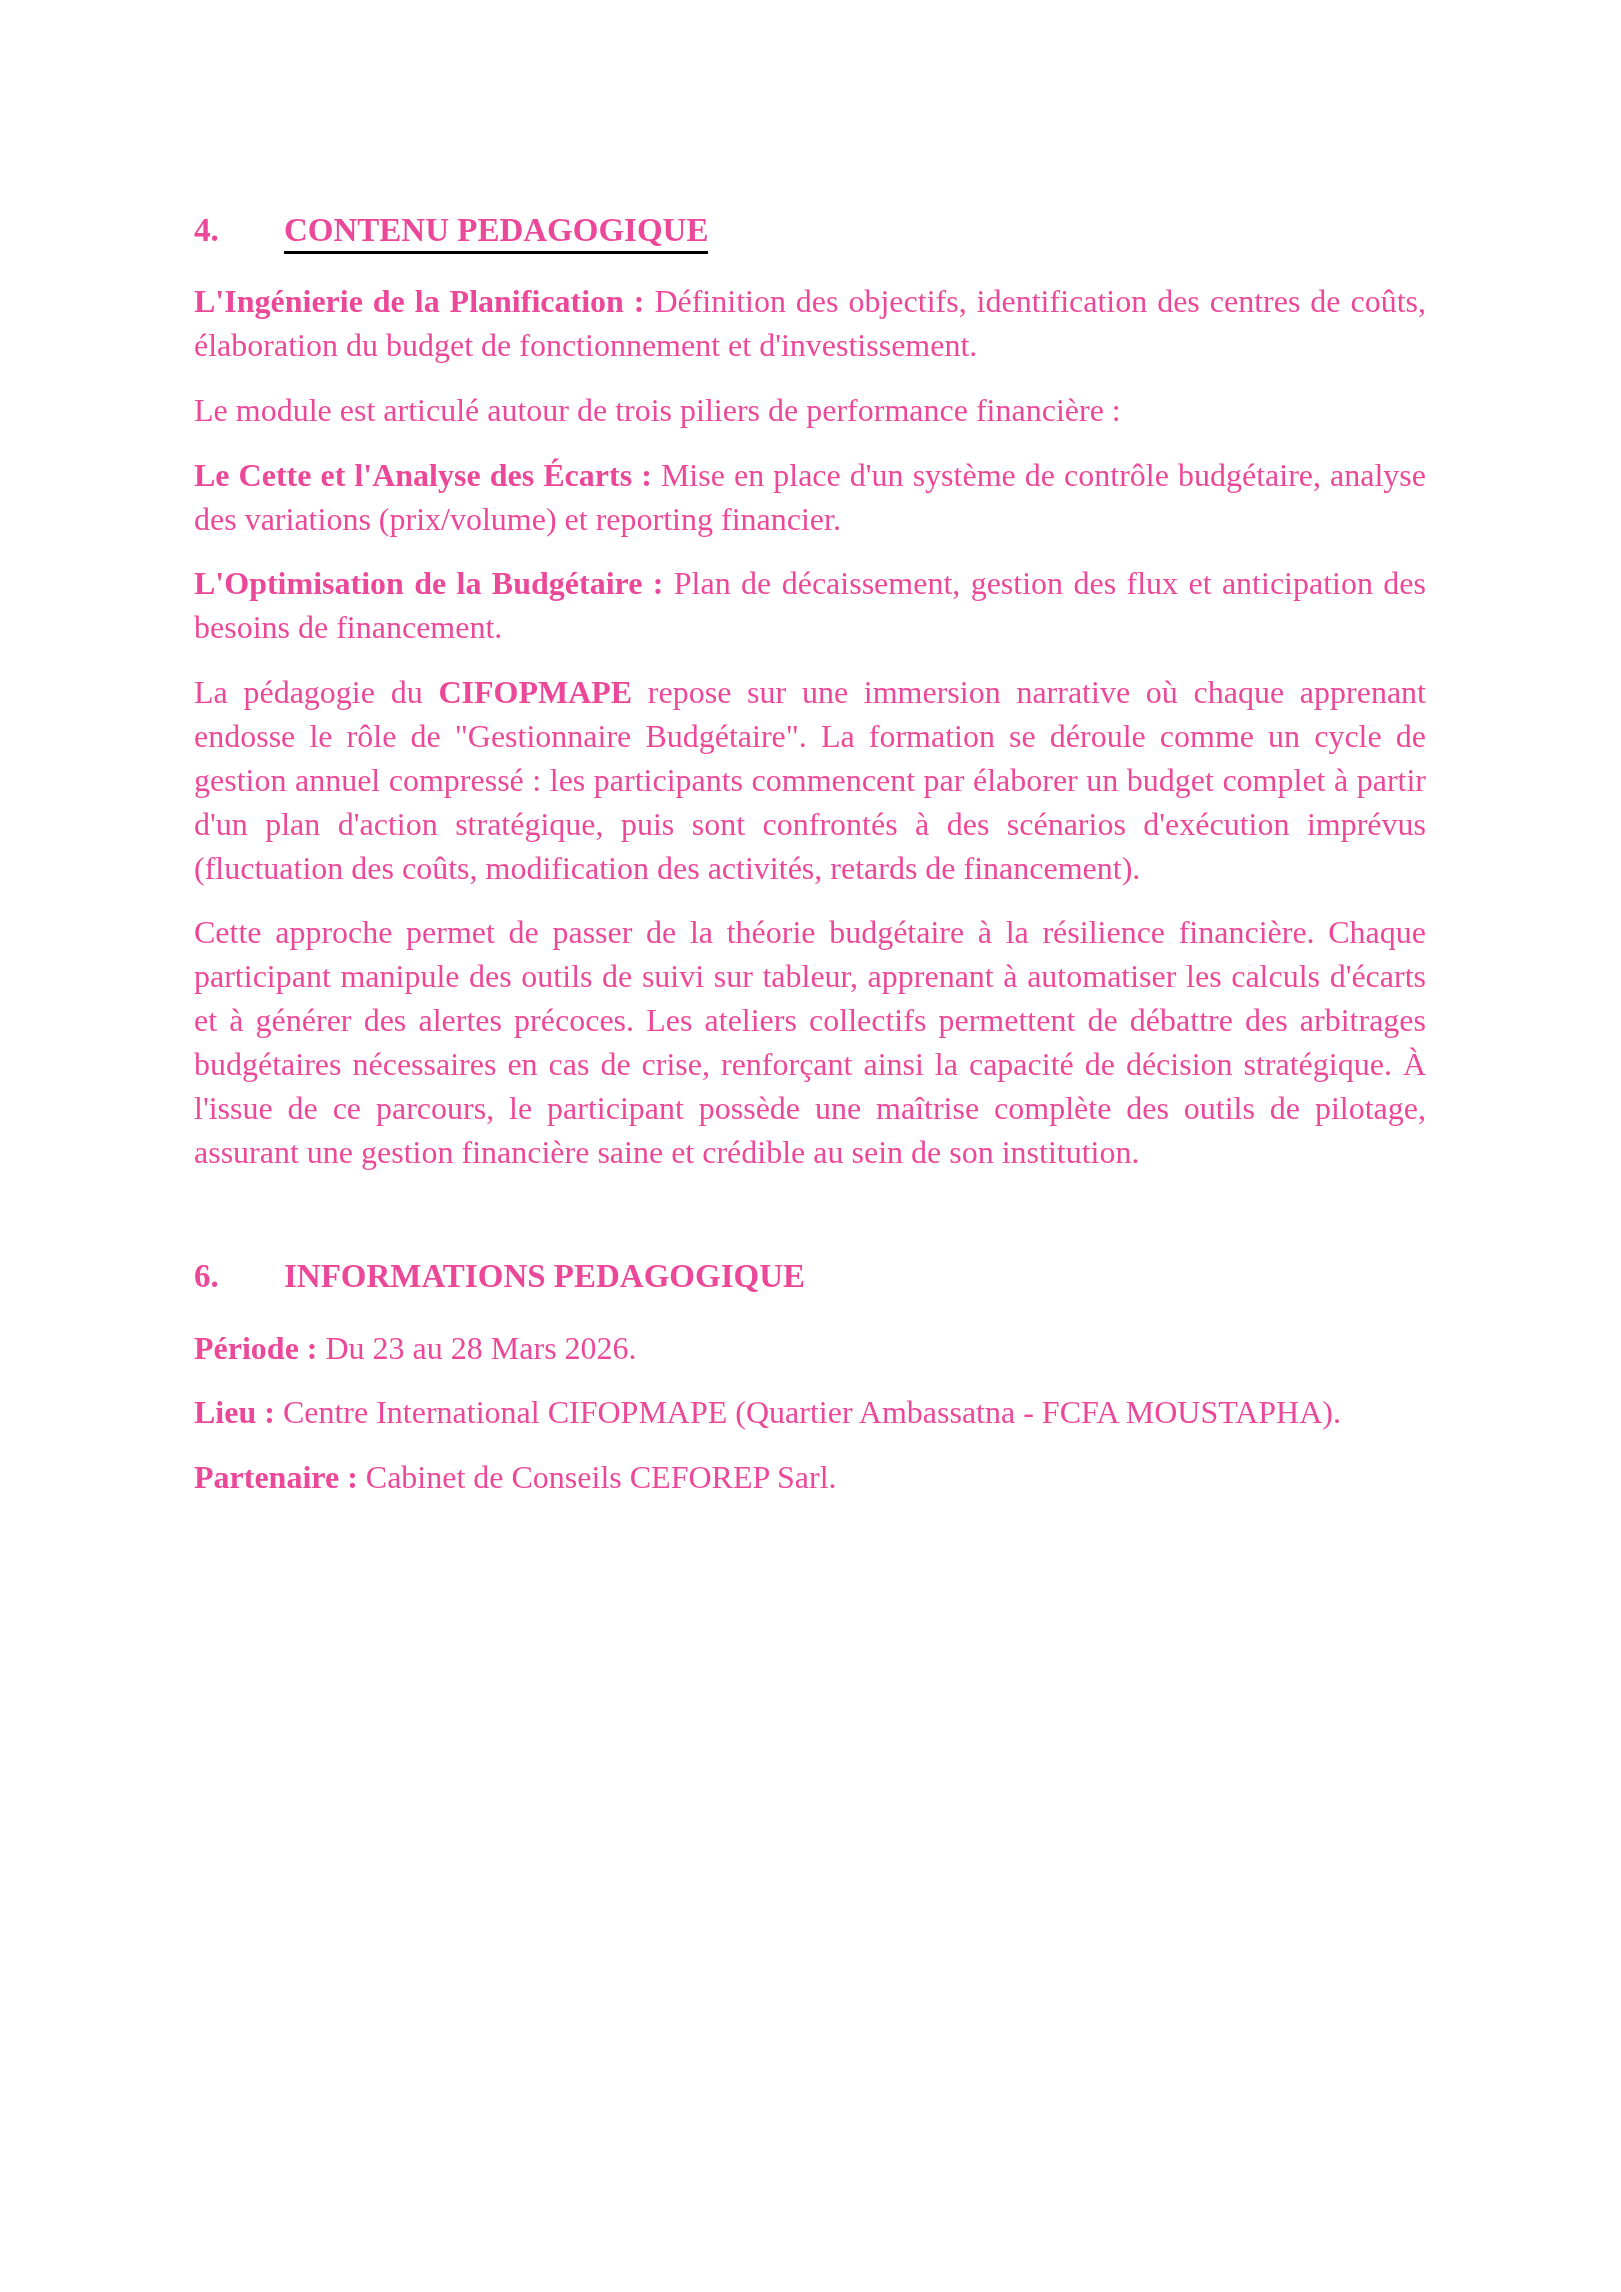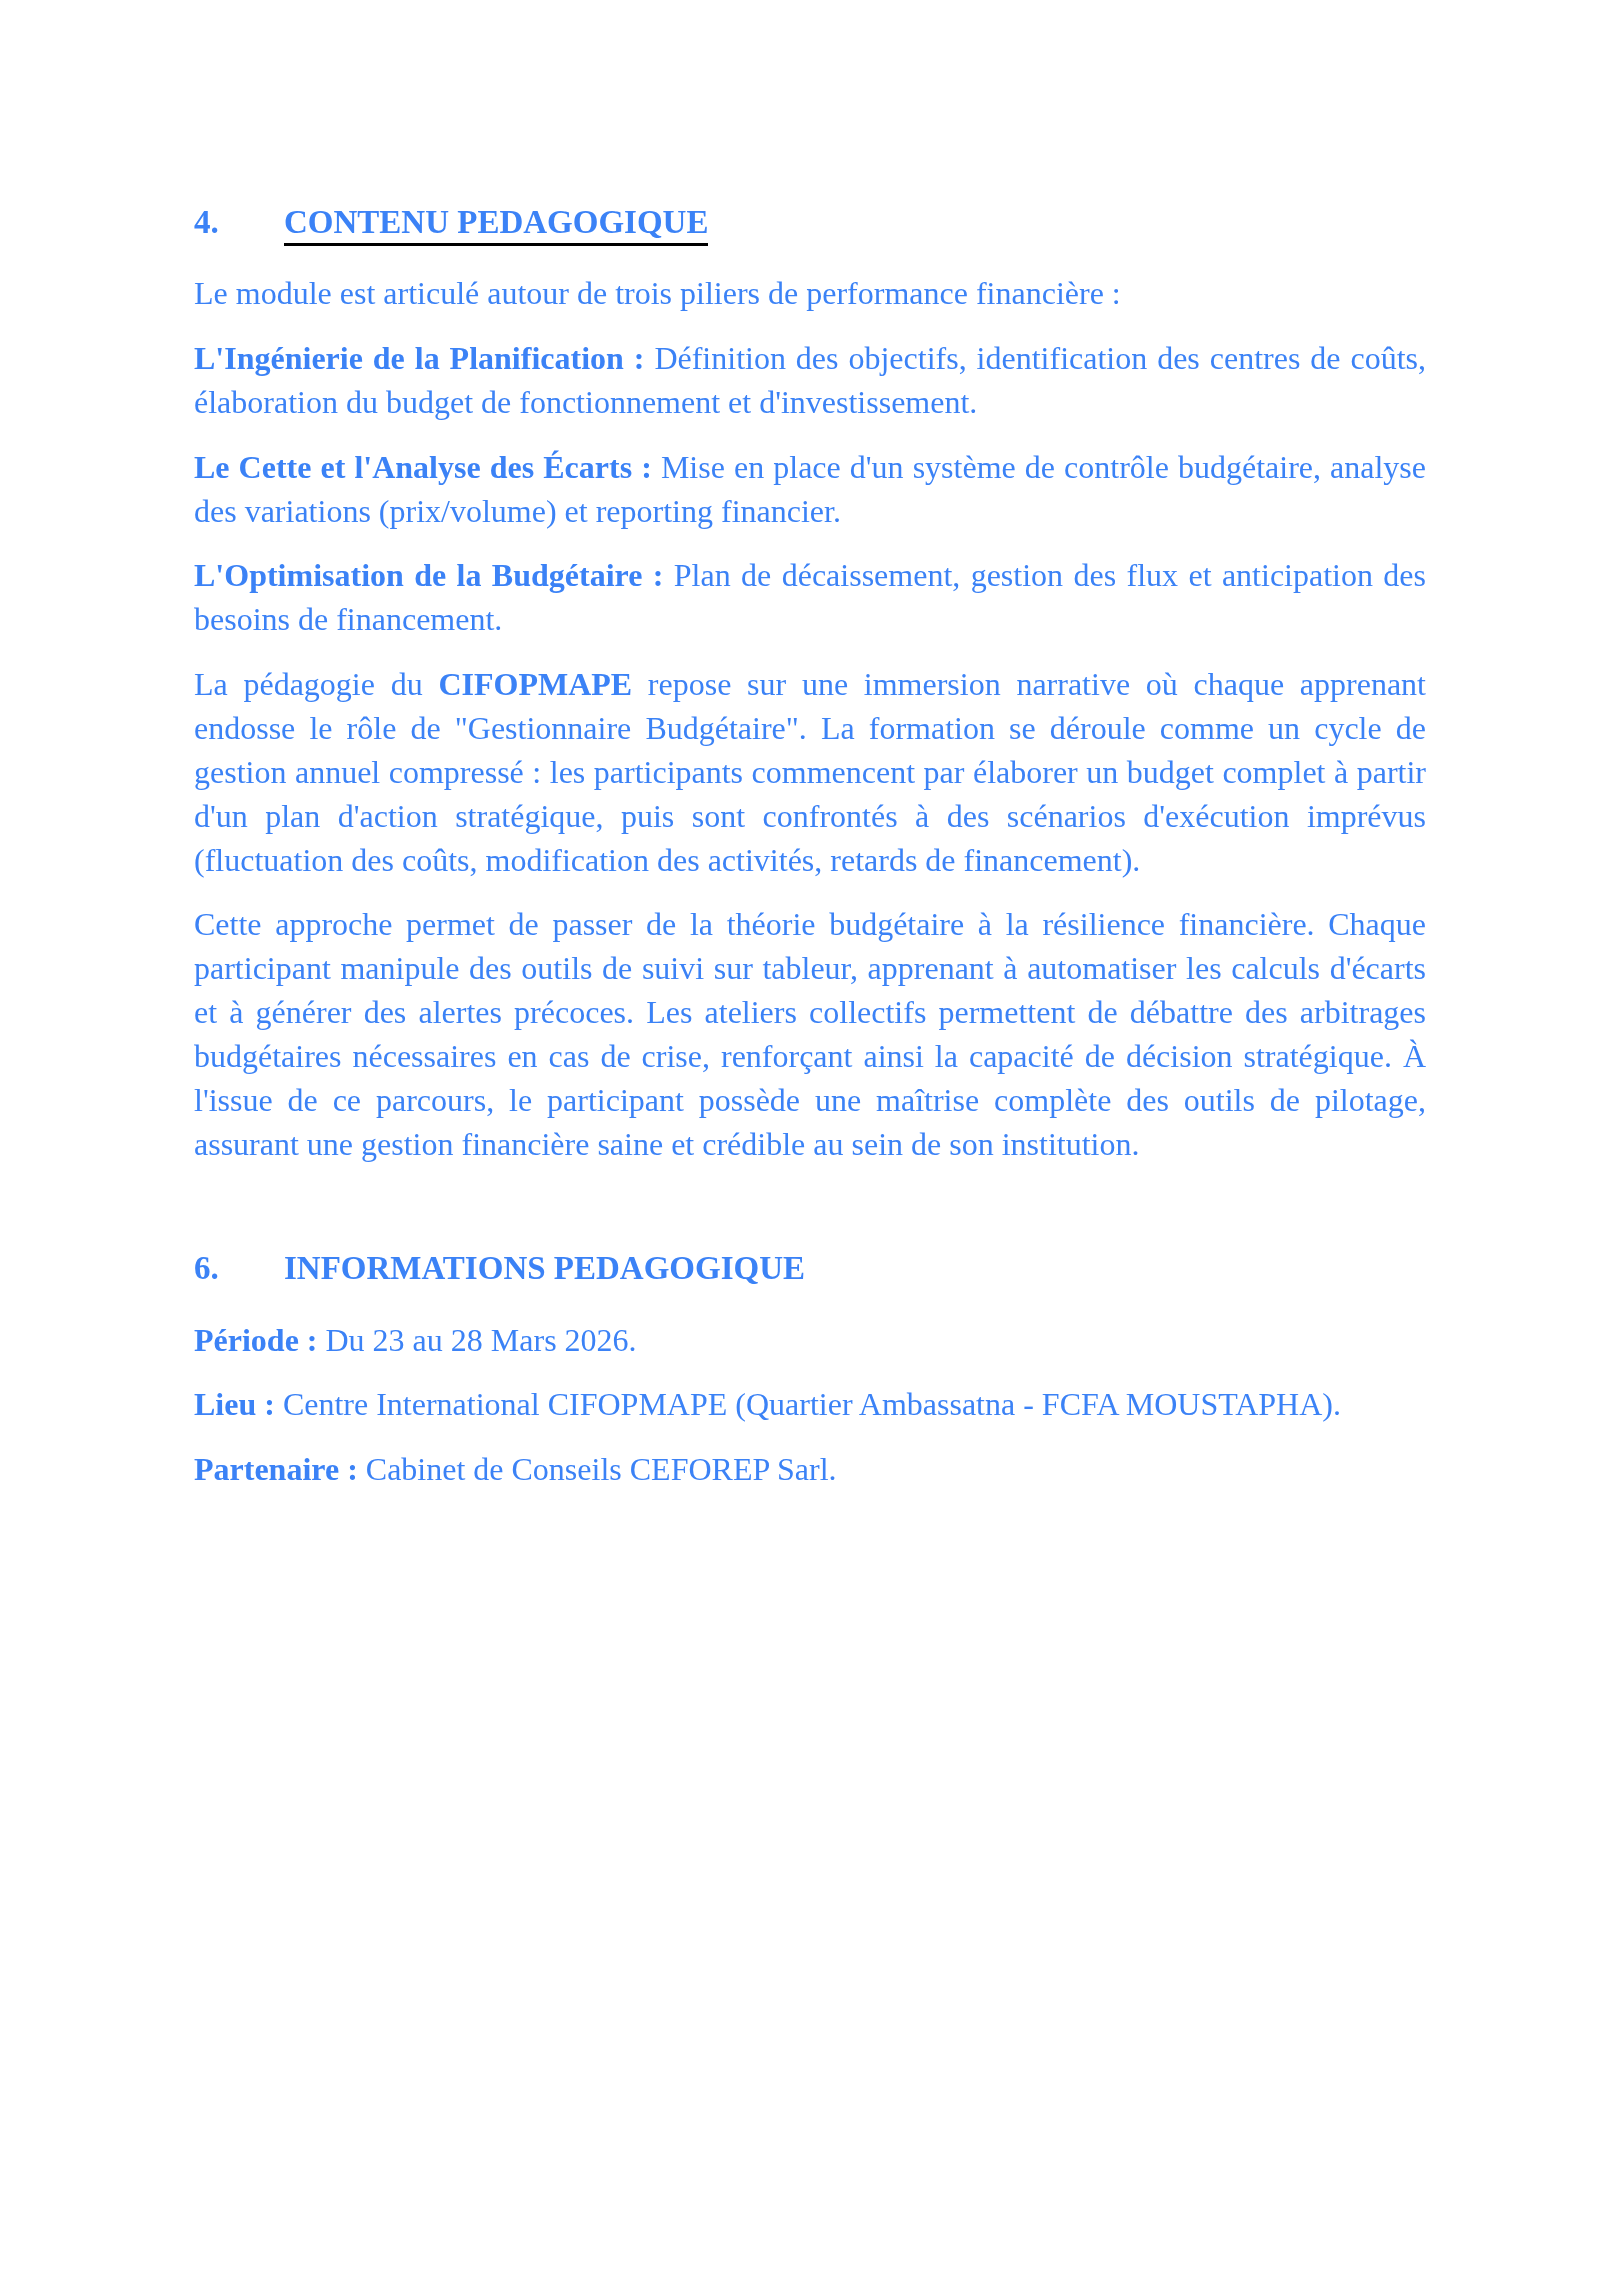--- a/index.html
+++ b/index.html
@@ -5,23 +5,23 @@
   html, body {
     margin: 0;
     padding: 0;
     background: #ffffff;
   }
   .page {
     position: relative;
     width: 1621px;
     height: 1674px;
     box-sizing: border-box;
-    margin: 4px auto;
+    margin: 12px auto;
     background: #ffffff;
-    color: #3b82f6;
+    color: #ec4899;
     font-family: "Liberation Serif", "DejaVu Serif", serif;
     font-size: 32px;
     line-height: 44px;
     padding: 116px 195px 98px 194px;
     overflow: hidden;
   }
   .heading {
     font-size: 33px;
     line-height: 44px;
     font-weight: bold;
@@ -45,23 +45,23 @@
   strong { font-weight: bold; }
 </style>
 </head>
 <body>
 
 <div class="page">
 
   <div class="section">
     <h2 class="heading"><span class="num">4.</span><span class="title underlined">CONTENU PEDAGOGIQUE</span></h2>
 
+    <p class="body"><strong>L'Ingénierie de la Planification :</strong> <span>Définition des objectifs, identification des centres de coûts, élaboration du budget de fonctionnement et d'investissement.</span></p>
+
     <p class="body single">Le module est articulé autour de trois piliers de performance financière :</p>
-
-    <p class="body"><strong>L'Ingénierie de la Planification :</strong> <span>Définition des objectifs, identification des centres de coûts, élaboration du budget de fonctionnement et d'investissement.</span></p>
 
     <p class="body"><strong>Le Cette et l'Analyse des Écarts :</strong> <span>Mise en place d'un système de contrôle budgétaire, analyse des variations (prix/volume) et reporting financier.</span></p>
 
     <p class="body"><strong>L'Optimisation de la Budgétaire :</strong> <span>Plan de décaissement, gestion des flux et anticipation des besoins de financement.</span></p>
   </div>
 
   <div class="section">
 
     <p class="body"><span>La pédagogie du </span><strong>CIFOPMAPE</strong><span> repose sur une immersion narrative où chaque apprenant endosse le rôle de "Gestionnaire Budgétaire". La formation se déroule comme un cycle de gestion annuel compressé : les participants commencent par élaborer un budget complet à partir d'un plan d'action stratégique, puis sont confrontés à des scénarios d'exécution imprévus (fluctuation des coûts, modification des activités, retards de financement).</span></p>
 

